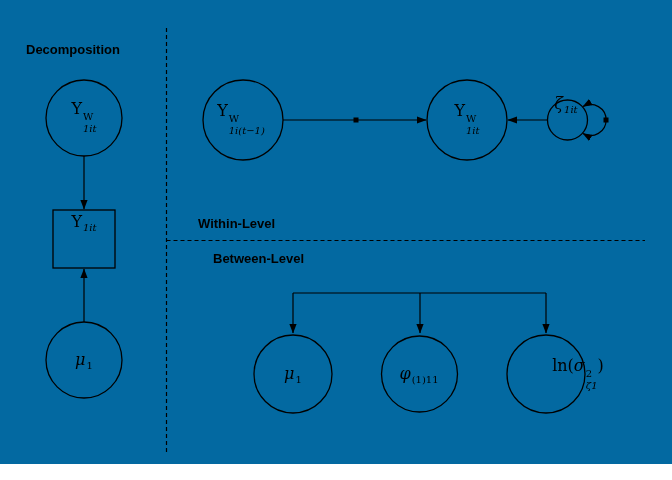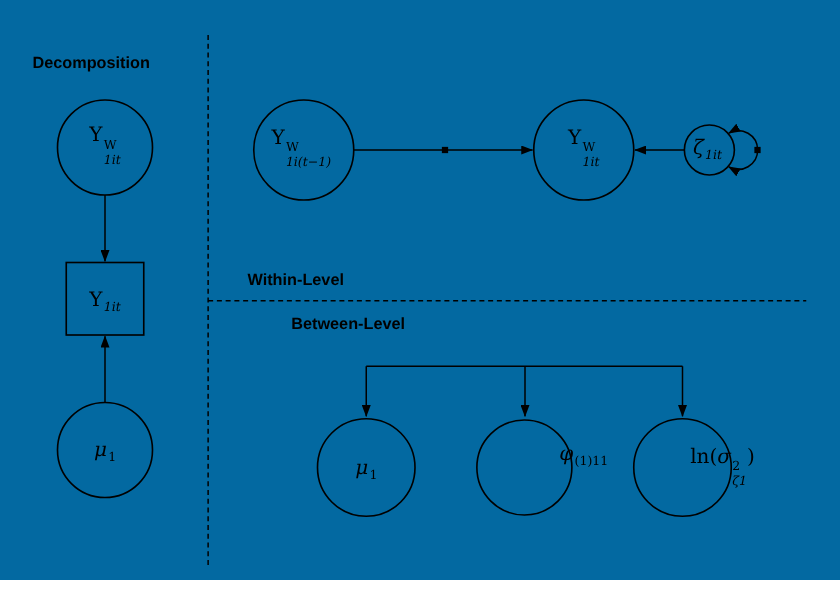--- a/index.html
+++ b/index.html
@@ -78,31 +78,31 @@
     <line x1="293" y1="293" x2="293" y2="333" stroke="#000000" stroke-width="1.2" marker-end="url(#arrow)"></line>
     <line x1="420" y1="293" x2="420" y2="333" stroke="#000000" stroke-width="1.2" marker-end="url(#arrow)"></line>
     <line x1="546" y1="293" x2="546" y2="333" stroke="#000000" stroke-width="1.2" marker-end="url(#arrow)"></line>
     <circle cx="293" cy="374" r="39" fill="none" stroke="#000000" stroke-width="1.3"></circle>
     <circle cx="419.5" cy="374" r="38" fill="none" stroke="#000000" stroke-width="1.3"></circle>
     <circle cx="546" cy="374" r="39" fill="none" stroke="#000000" stroke-width="1.3"></circle>
   </svg>
 
   <div class="section-label" style="left:26px; top:43px;">Decomposition</div>
   <div class="section-label" style="left:198px; top:217px;">Within-Level</div>
-  <div class="section-label" style="left:196px; top:252px;padding-left:37px;">Between-Level</div>
+  <div class="section-label" style="left:176px; top:252px;padding-left:37px;">Between-Level</div>
 
   <div class="node-label" style="left:84px; top:117px;">
     <span class="base">Y</span><span class="stack">
         <span class="ss">W</span>
         <span class="gap"></span>
         <span class="ss it">1it</span>
       </span>
   </div>
 
-  <div class="node-label" style="left:84px; top:240px;">
+  <div class="node-label" style="left:84px; top:222px;">
     <span class="base">Y</span><sub class="ss it">1it</sub>
   </div>
 
   <div class="node-label" style="left:84px; top:360px;">
     <span class="base it">μ</span><sub class="ss">1</sub>
   </div>
 
   <div class="node-label" style="left:241px; top:119px;">
     <span class="base">Y</span><span class="stack">
         <span class="ss">W</span>
@@ -112,29 +112,29 @@
   </div>
 
   <div class="node-label" style="left:467px; top:119px;">
     <span class="base">Y</span><span class="stack">
         <span class="ss">W</span>
         <span class="gap"></span>
         <span class="ss it">1it</span>
       </span>
   </div>
 
-  <div class="node-label" style="left:566px; top:118px;">
+  <div class="node-label" style="left:566px; top:104px;">
     <span class="base it">ζ</span><sub class="ss it">1it</sub>
   </div>
 
   <div class="node-label" style="left:293px; top:374px;">
     <span class="base it">μ</span><sub class="ss">1</sub>
   </div>
 
-  <div class="node-label" style="left:419px; top:363px;margin-left:48px;">
+  <div class="node-label" style="left:419px; top:374px;">
     <span class="base it">φ</span><sub class="ss">(1)11</sub>
   </div>
 
   <div class="node-label" style="left:578px; top:374px;">
     <span class="base">ln(</span><span class="base it">σ</span><span class="stack">
         <span class="ss">2</span>
         <span class="gap"></span>
         <span class="ss it">ζ1</span>
       </span><span class="base">)</span>
   </div>

